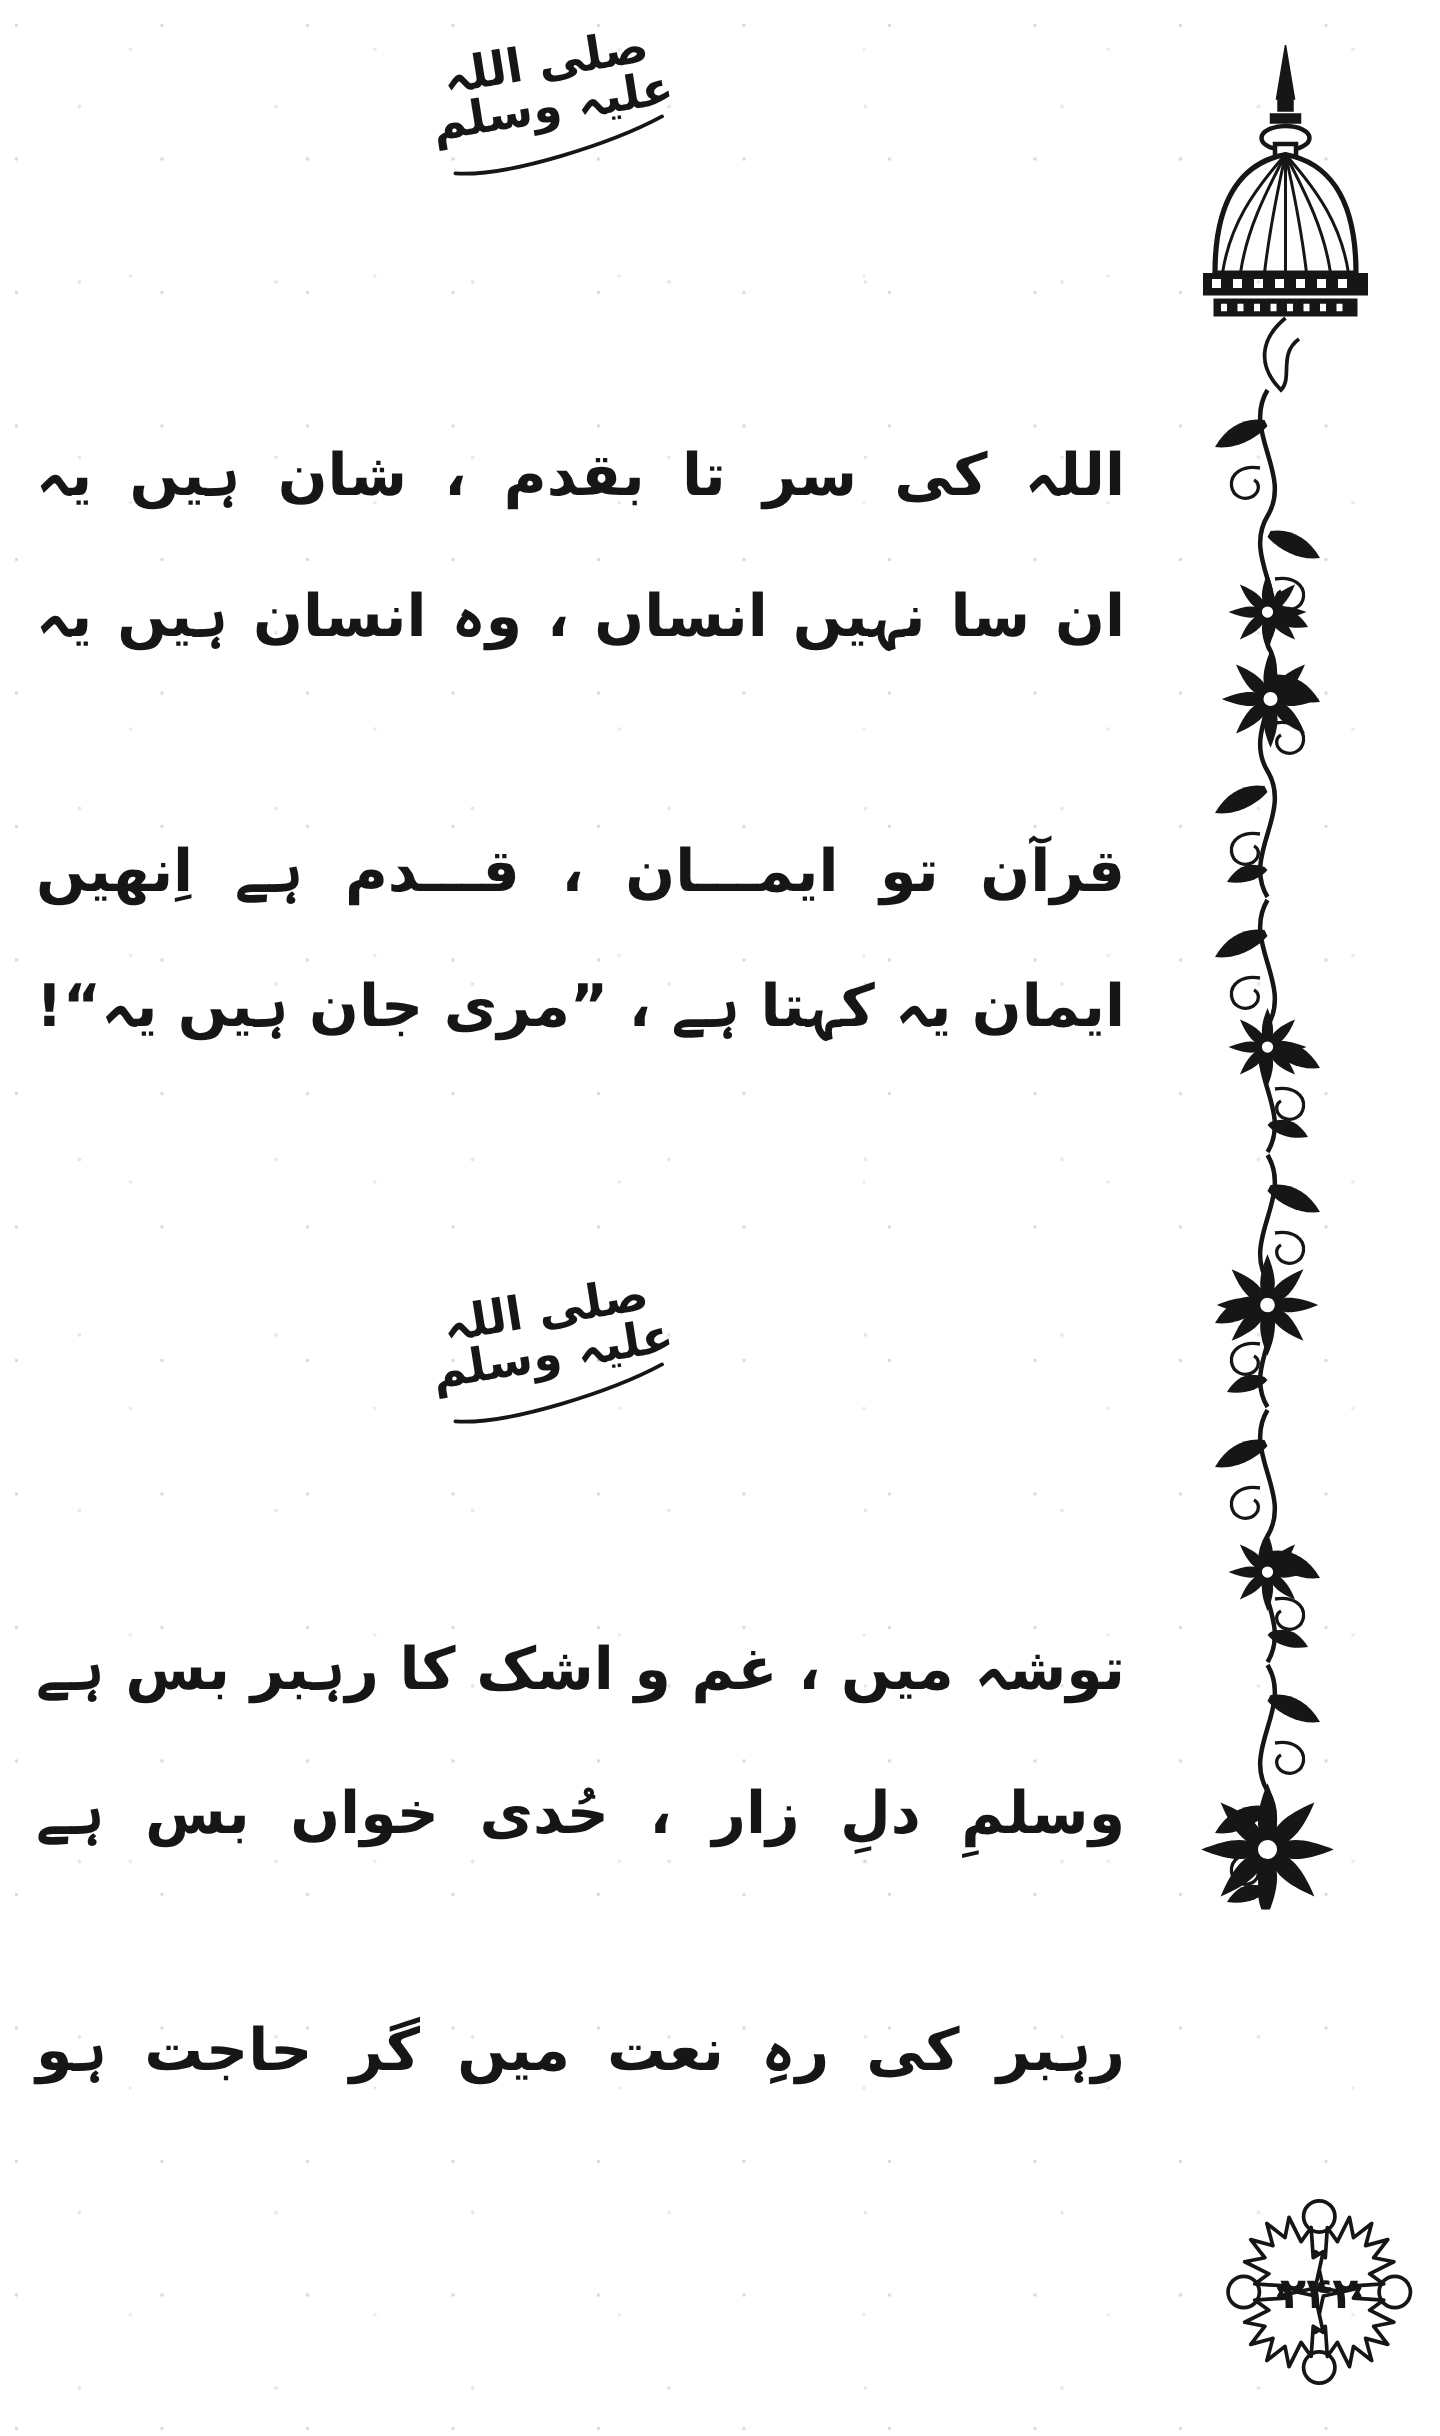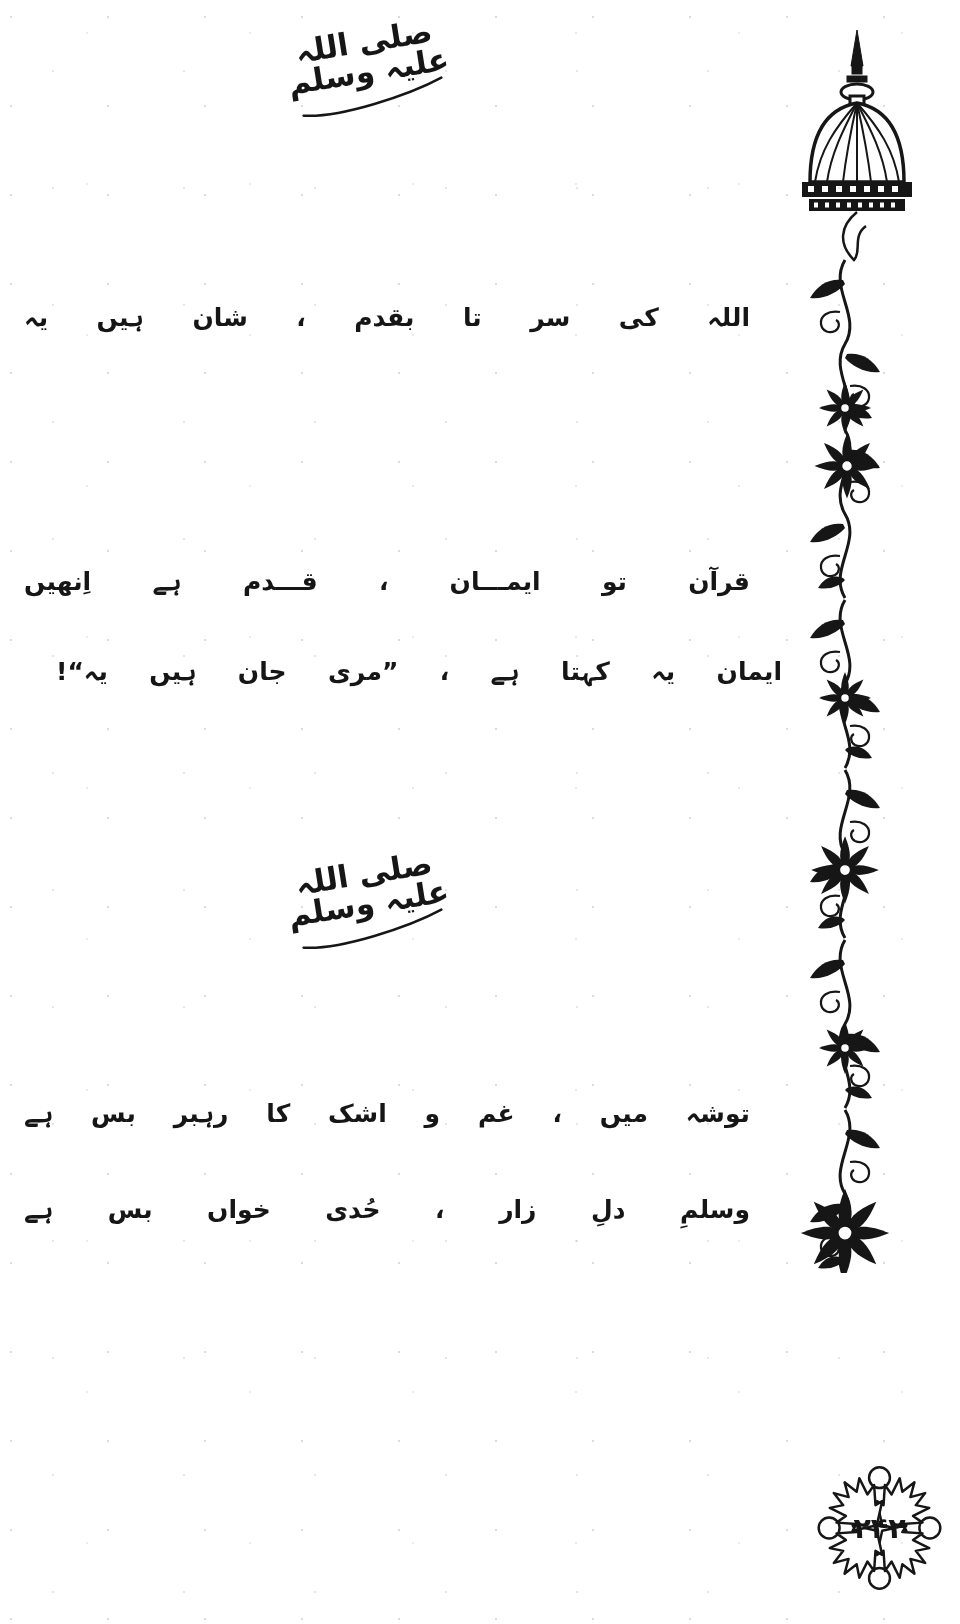--- a/index.html
+++ b/index.html
@@ -40,32 +40,32 @@
     letter-spacing:-1px;
   }
   .stamp svg{display:block;margin:-2px auto 0;}
   .stamp-top{top:26px;left:283px;}
   .stamp-mid{top:858px;left:283px;}
   
   .poem-line{
     position:absolute;
     left:24px;width:726px;height:84px;
     direction:rtl;unicode-bidi:plaintext;
-    font-size:25px;font-weight:700;line-height:84px;
+    font-size:39px;font-weight:700;line-height:84px;
     color:var(--ink);
     text-align:justify;
     -moz-text-align-last:justify;
     text-align-last:justify;
     white-space:normal;
     font-family:"DejaVu Sans",sans-serif;
   }
   .c1l1{top:276px;}
   .c1l2{top:370px;}
   .c2l1{top:540px;}
-  .c2l2{top:630px;margin-left:32px;}
+  .c2l2{top:630px;}
   .c3l1{top:1072px;}
   .c3l2{top:1168px;}
   .c4l1{top:1326px;}
   .c4l2{top:1442px;}
   
   .dome{position:absolute;top:30px;left:782px;}
   .vine{position:absolute;top:258px;left:790px;}
   .rosette{position:absolute;top:1458px;left:813px;}
 </style>
 </head>
@@ -74,34 +74,36 @@
 <div class="page">
 
   <div class="stamp stamp-top">
     <span class="stamp-text">صلی اللہ علیہ وسلم</span>
     <svg width="150" height="26" viewBox="0 0 150 26">
       <path d="M4,20 C40,28 112,16 146,4" fill="none" stroke="#161616" stroke-width="2.5" stroke-linecap="round"></path>
     </svg>
   </div>
 
   <div class="poem-line c1l1">اللہ کی سر تا بقدم ، شان ہیں یہ</div>
+  <div class="poem-line c1l2">ان سا نہیں انساں ، وہ انسان ہیں یہ</div>
 
   <div class="poem-line c2l1">قرآن تو ایمـــان ، قـــدم ہے اِنھیں</div>
   <div class="poem-line c2l2">ایمان یہ کہتا ہے ، ”مری جان ہیں یہ“!</div>
 
   <div class="stamp stamp-mid">
     <span class="stamp-text">صلی اللہ علیہ وسلم</span>
     <svg width="150" height="26" viewBox="0 0 150 26">
       <path d="M4,20 C40,28 112,16 146,4" fill="none" stroke="#161616" stroke-width="2.5" stroke-linecap="round"></path>
     </svg>
   </div>
 
   <div class="poem-line c3l1">توشہ میں ، غم و اشک کا رہبر بس ہے</div>
   <div class="poem-line c3l2">وسلمِ دلِ زار ، حُدی خواں بس ہے</div>
 
+  <div class="poem-line c4l1">رہبر کی رہِ نعت میں گر حاجت ہو</div>
 
   <svg class="dome" width="150" height="235" viewBox="0 0 150 235">
     <g stroke="#161616" fill="#161616">
       <polygon points="75,0 69,36 81,36"></polygon>
       <rect x="70" y="34" width="10" height="10"></rect>
       <rect x="65" y="46" width="20" height="6"></rect>
       <ellipse cx="75" cy="62" rx="16" ry="8" fill="#ffffff" stroke-width="3"></ellipse>
       <rect x="68" y="66" width="14" height="12" fill="#ffffff" stroke-width="3"></rect>
       <path d="M28,152 C28,100 48,78 75,73 C102,78 122,100 122,152 Z" fill="#ffffff" stroke-width="3.5"></path>
       <g fill="none" stroke-width="2">

